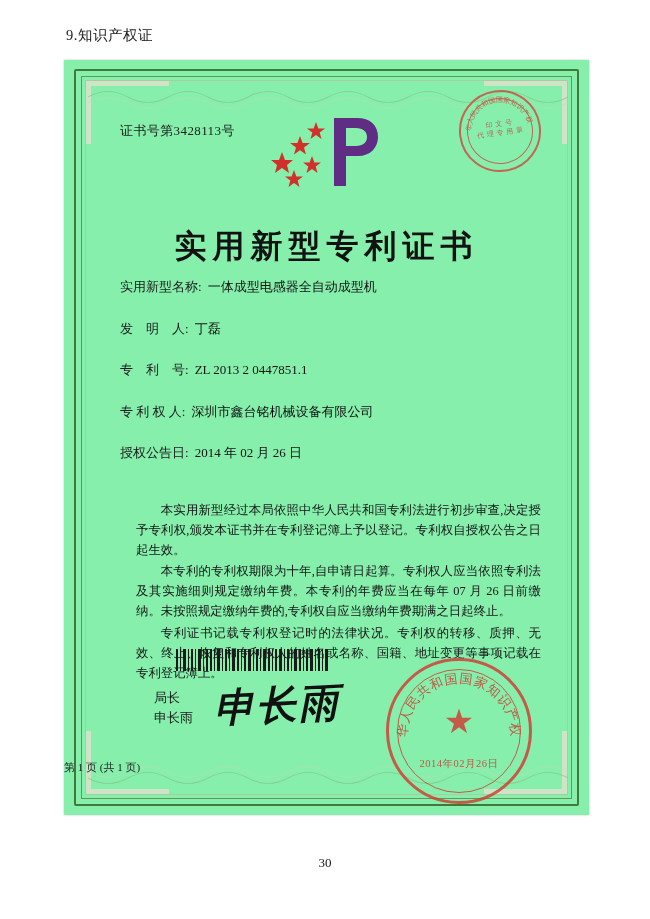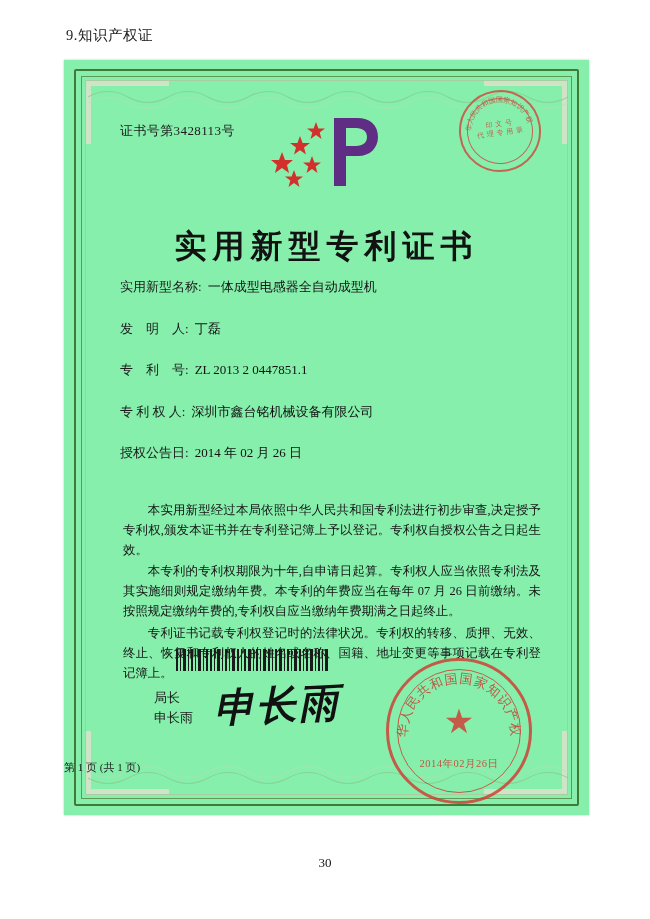--- a/index.html
+++ b/index.html
@@ -136,21 +136,21 @@
     position: absolute;
     left: 56px;
     right: 48px;
     top: 440px;
     font-size: 12.4px;
     line-height: 1.62;
     text-align: justify;
     color: #141414;
   }
   .paragraphs p {
-    margin: 0 0 1px 3px;
+    margin: 0 0 1px 16px;
     text-indent: 2em;
   }
 
   .barcode {
     position: absolute;
     left: 112px;
     top: 589px;
     width: 155px;
     height: 22px;
   }

